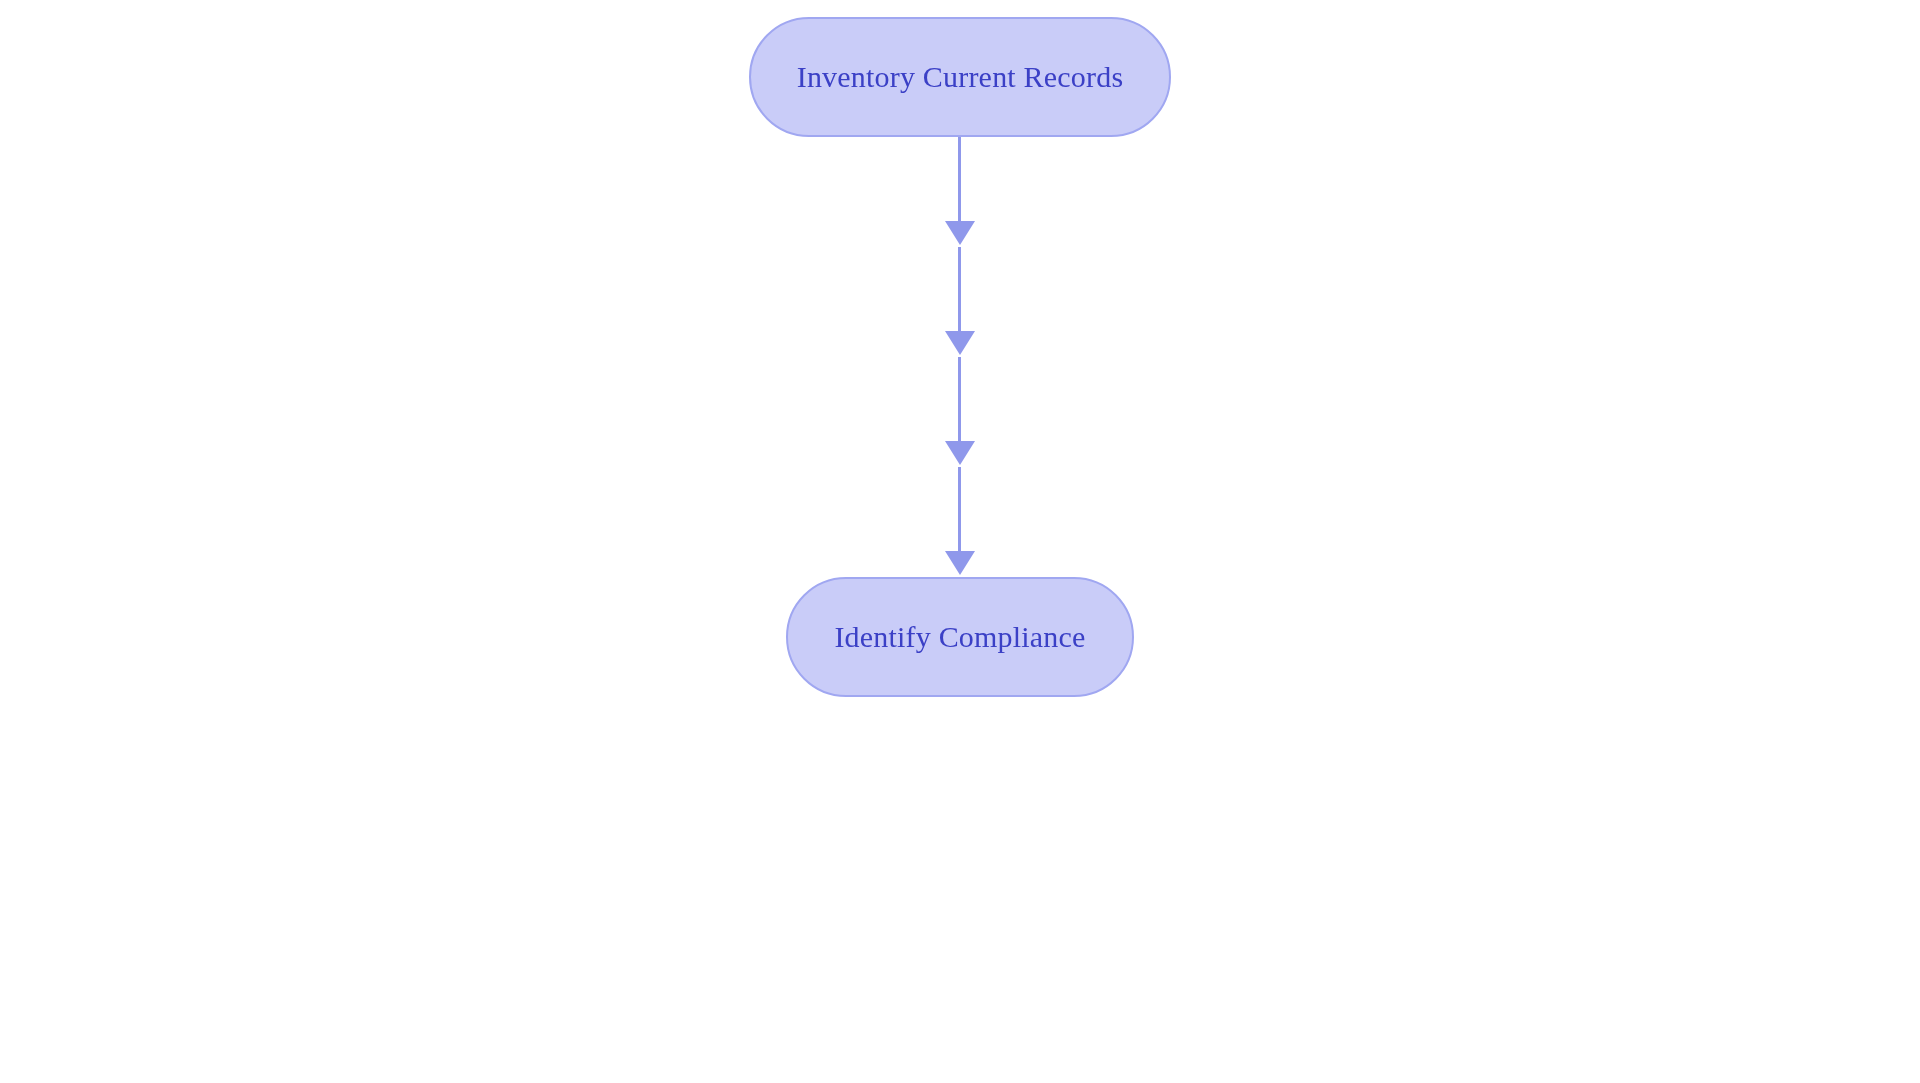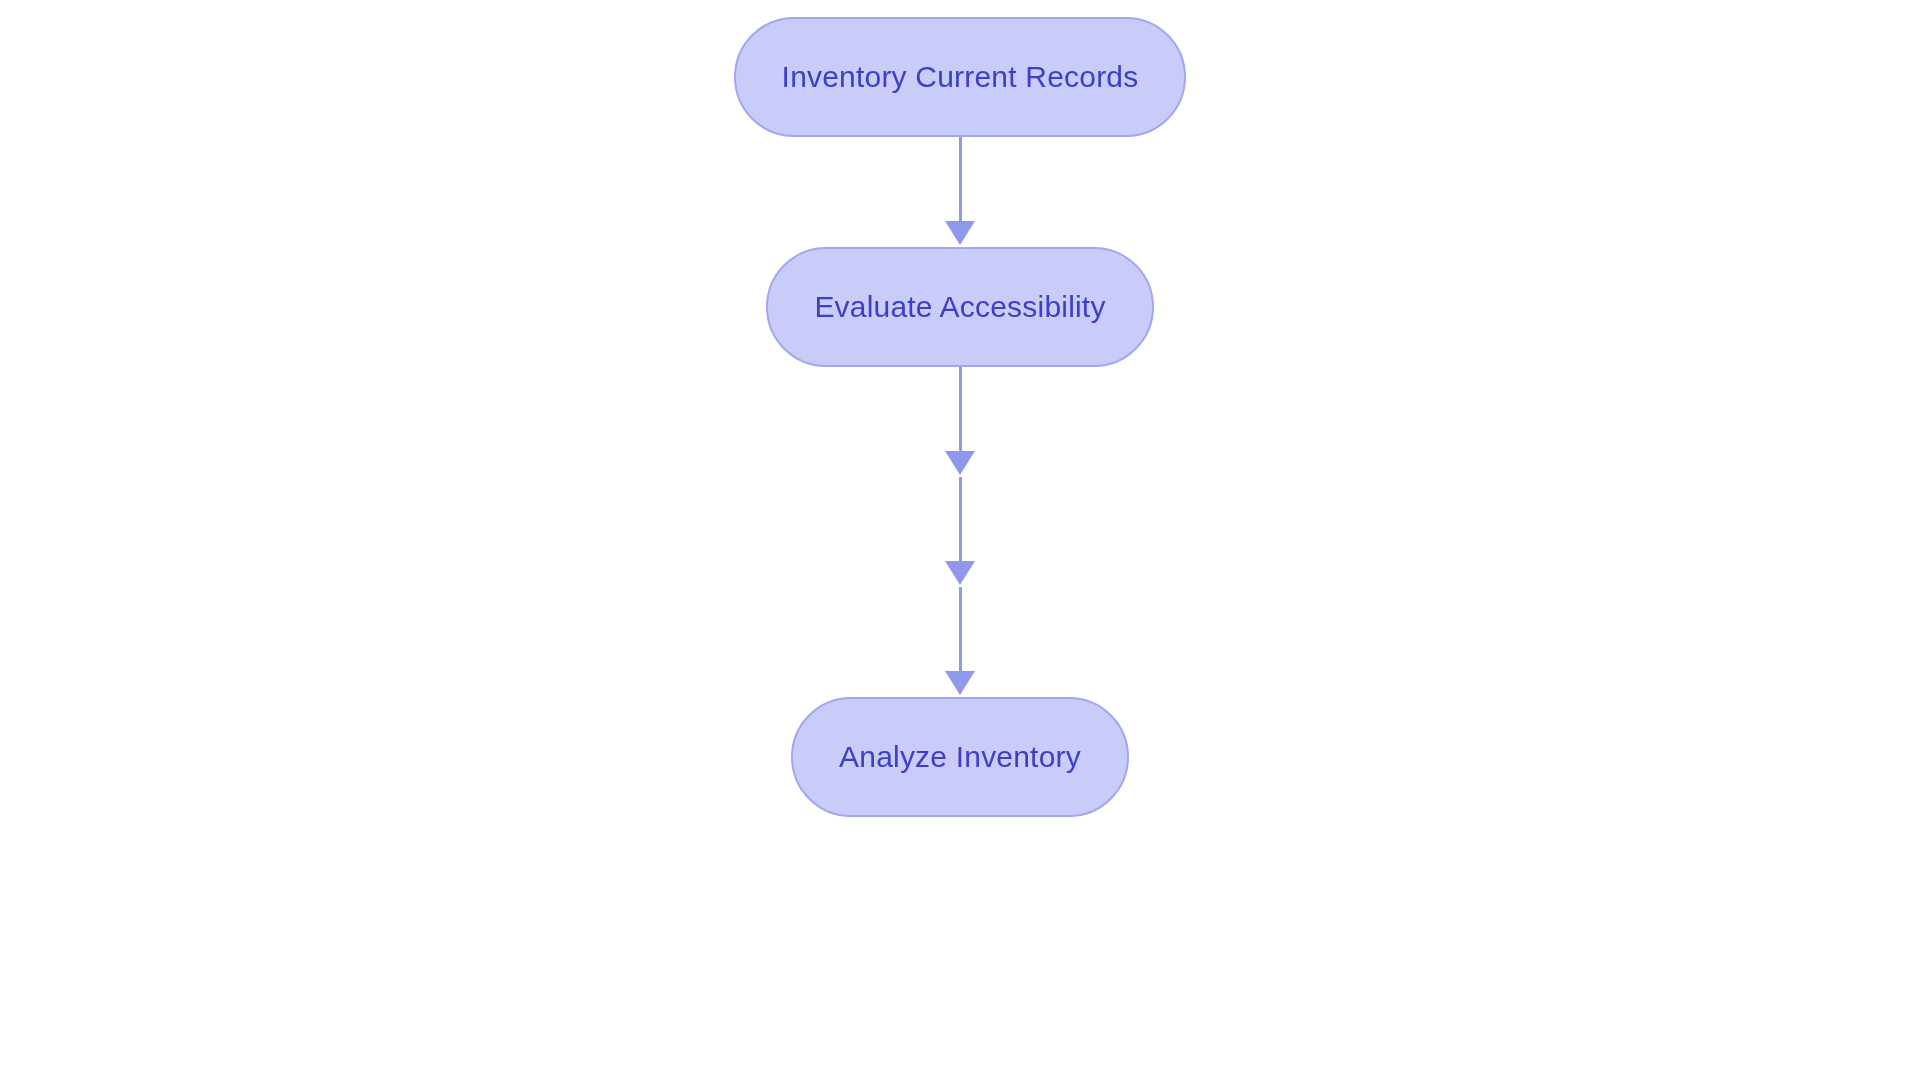--- a/index.html
+++ b/index.html
@@ -31,20 +31,21 @@
   }
   .node {
     height: 120px;
     min-height: 120px;
     border-radius: 60px;
     background: var(--node-fill);
     border: 2px solid var(--node-border);
     display: flex;
     align-items: center;
     padding: 14px 46px;
+    font-family: Liberation Serif, serif;
   }
   .node-label {
     font-size: 30px;
     letter-spacing: 0.2px;
     color: var(--node-text);
     white-space: nowrap;
   }
   .connector {
     height: 110px;
     min-height: 110px;
@@ -70,31 +71,28 @@
 <body>
 
 <main class="flowchart" id="flowchart">
     <div class="node">
       <span class="node-label">Inventory Current Records</span>
     </div>
     <div class="connector">
       <div class="connector-line"></div>
       <div class="connector-head"></div>
     </div>
-    <div class="node">
-      <span class="node-label">Evaluate Accessibility</span>
-    </div>
     <div class="connector">
       <div class="connector-line"></div>
       <div class="connector-head"></div>
     </div>
     <div class="connector">
       <div class="connector-line"></div>
       <div class="connector-head"></div>
     </div>
     <div class="connector">
       <div class="connector-line"></div>
       <div class="connector-head"></div>
     </div>
     <div class="node">
-      <span class="node-label">Analyze Inventory</span>
+      <span class="node-label">Identify Compliance</span>
     </div>
   </main>
 
 </body></html>

